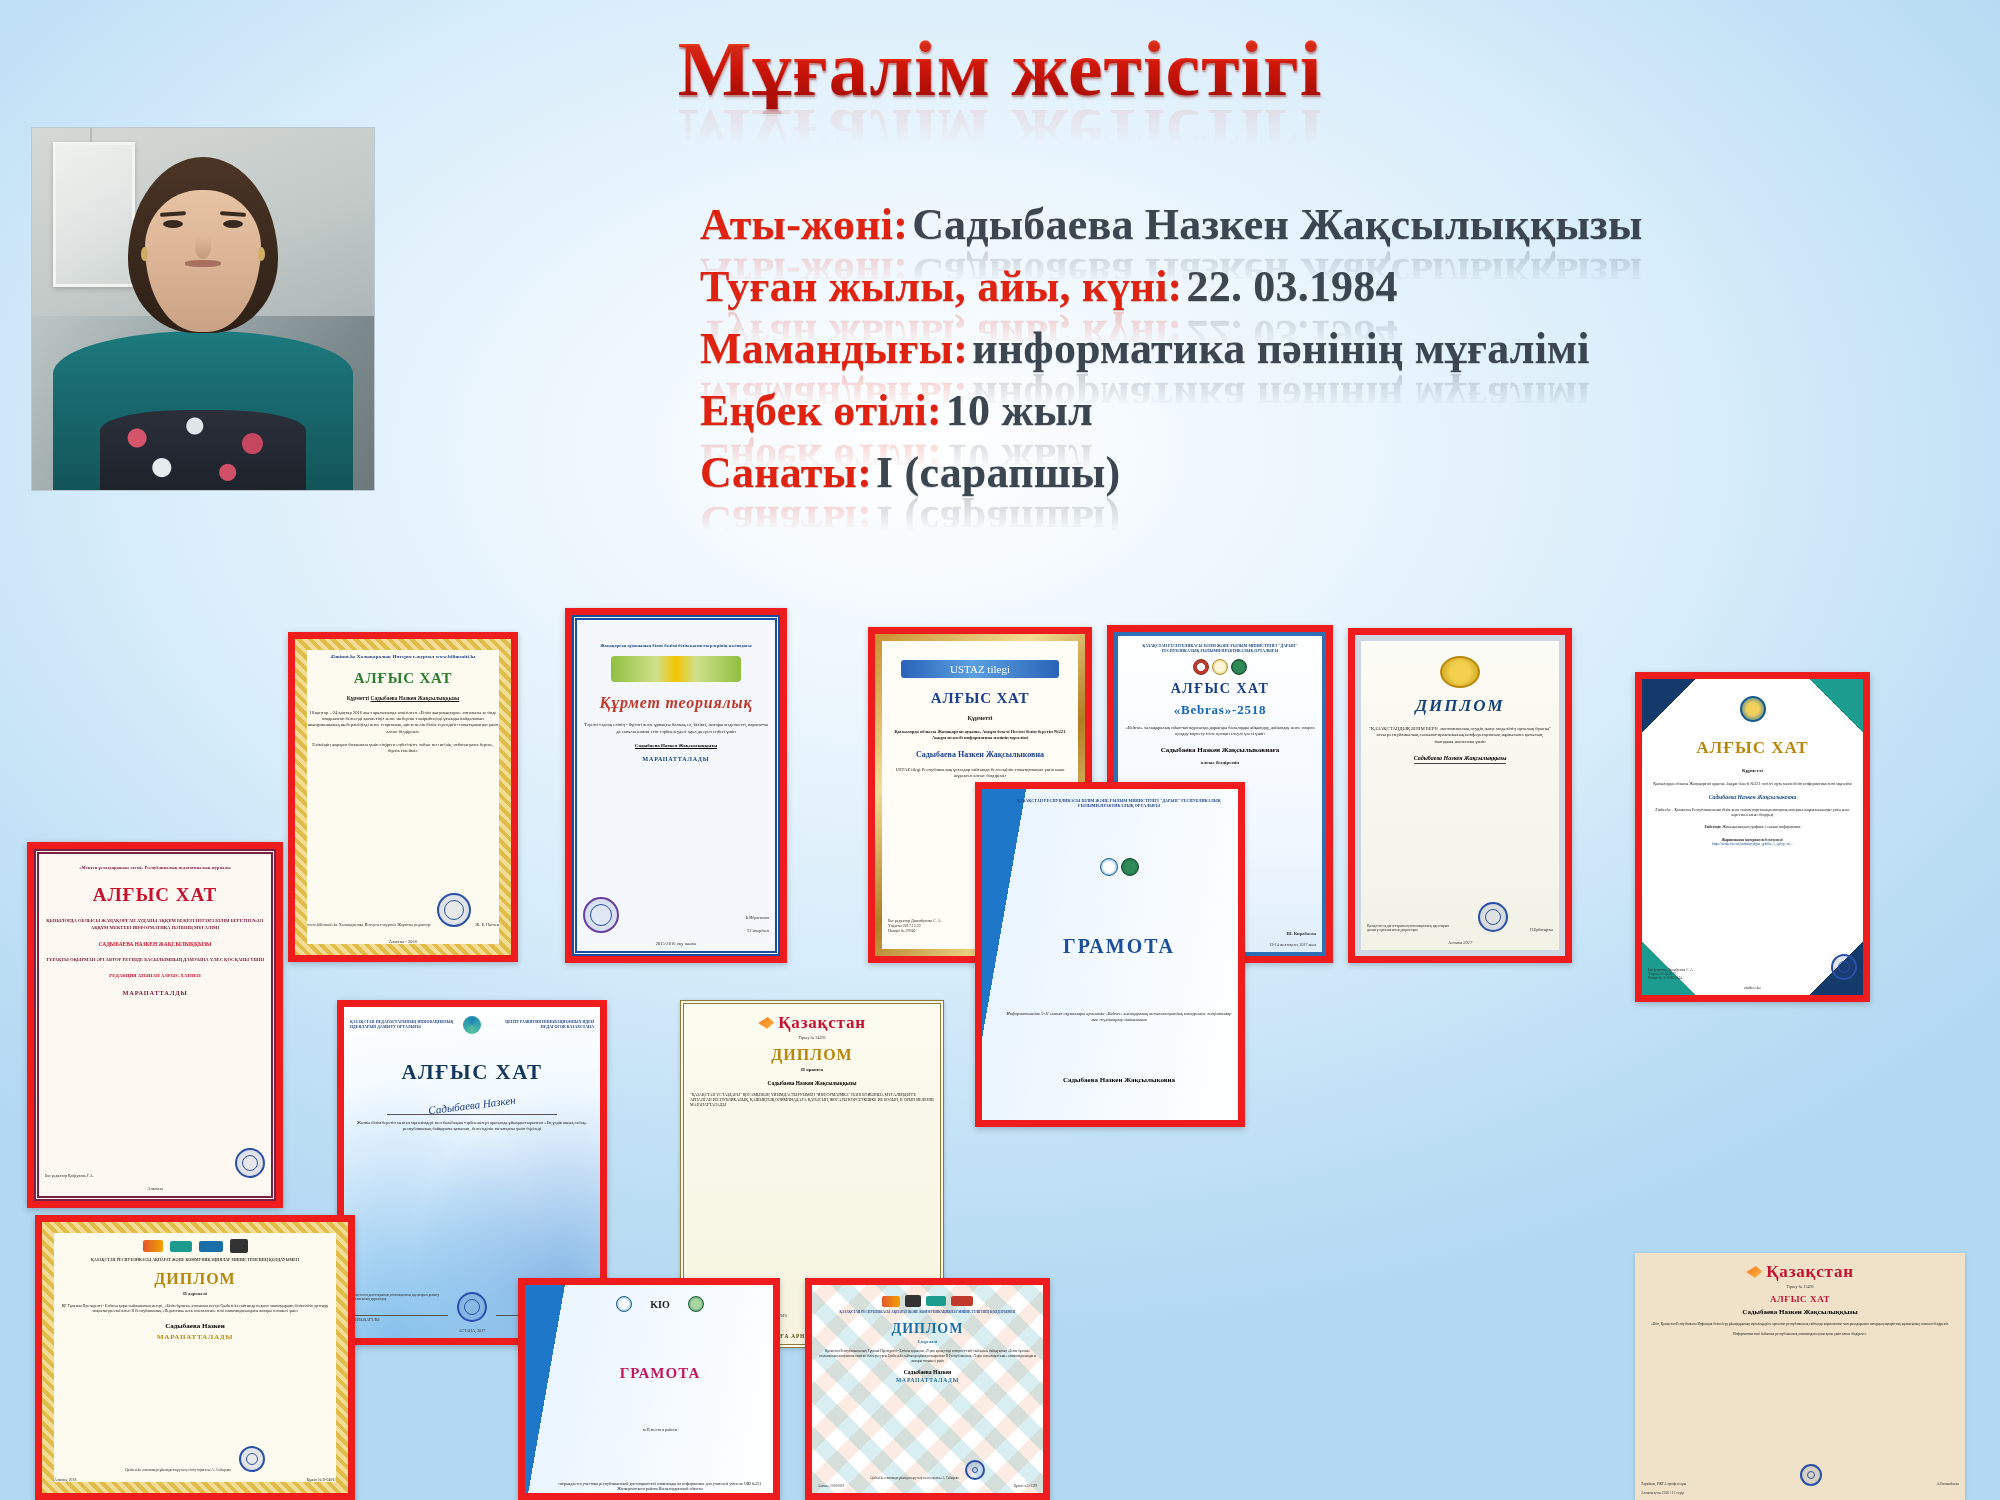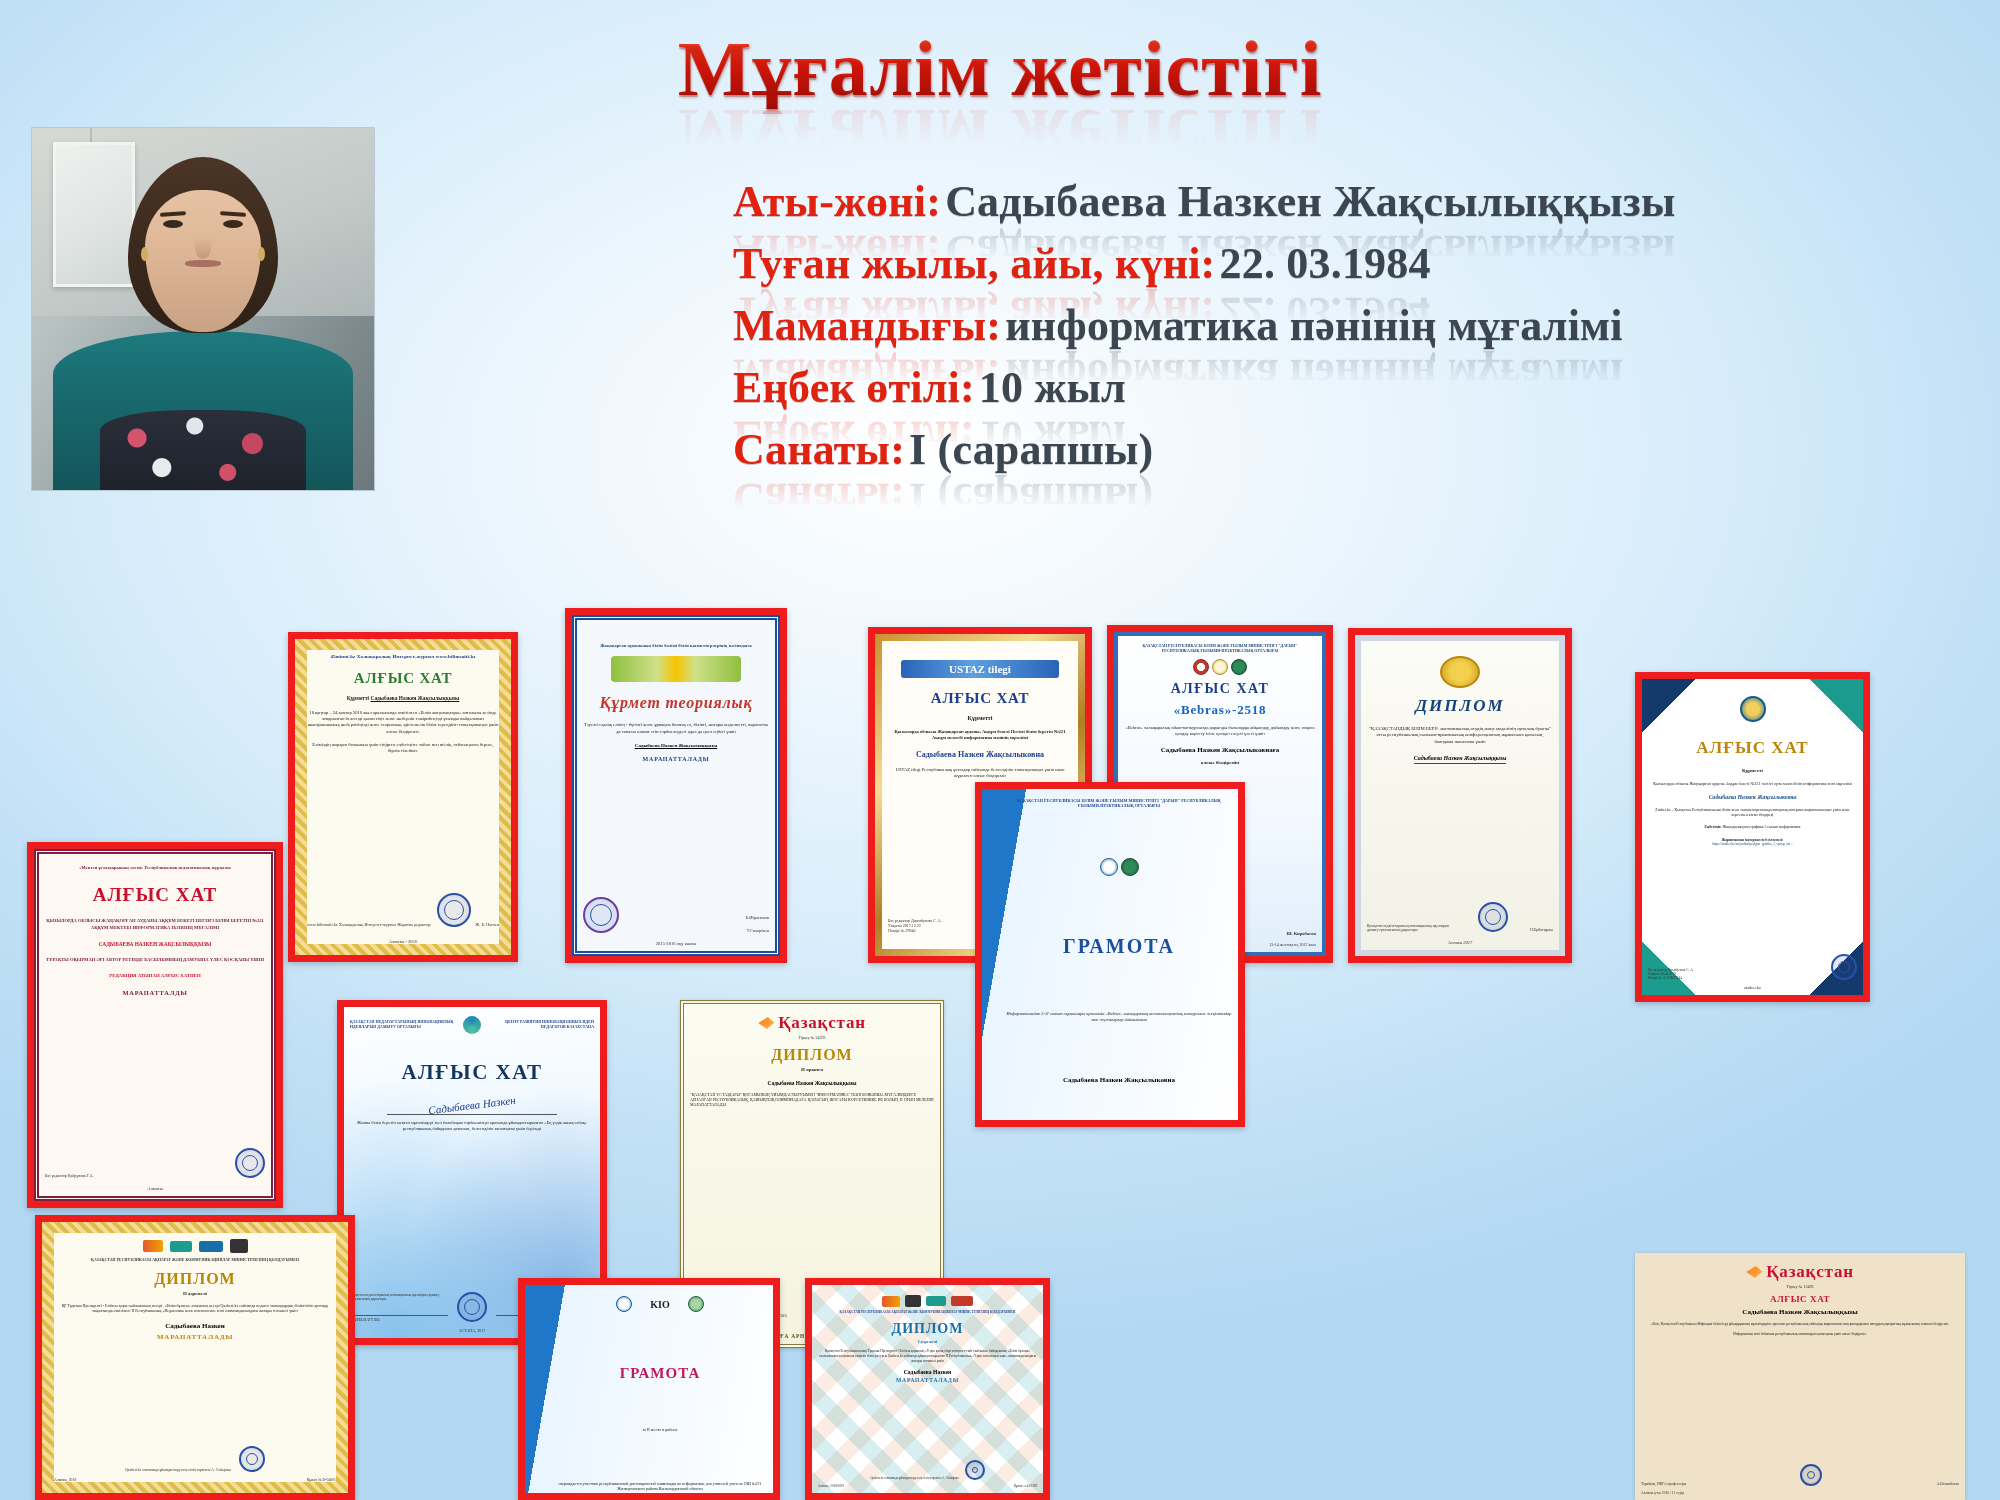--- a/index.html
+++ b/index.html
@@ -154,23 +154,22 @@
     width: 7px; height: 14px;
     background: #cfae63; border-radius: 50%;
   }
   .p-earring.l { left: 50%; margin-left: -62px; }
   .p-earring.r { left: 50%; margin-left: 55px; }
 
   
   .info {
     position: absolute;
     left: 700px;
-    top: 175px;
+    top: 198px;
     width: 1260px;
-    margin-left: 33px;
   }
   .info-row {
     position: relative;
     white-space: nowrap;
     margin-bottom: 6px;
     height: 56px;
   }
   .lbl, .val {
     font-family: "Liberation Serif", serif;
     font-weight: bold;
@@ -305,21 +304,21 @@
   .sk-redmag {
     background: #fdf8f2;
     border: 5px double #7a2040;
   }
 
   .ribbon-band {
     width: 86%; height: 18px;
     background: linear-gradient(90deg, #2a63b8, #5ba0e0 45%, #2a63b8);
     border-radius: 3px;
     display: flex; align-items: center; justify-content: center;
-    color: #fff; font-weight: bold;
+    color: #fff; font-weight: normal;
   }
   .logo-row { display: flex; gap: 3px; align-items: center; justify-content: center; }
   .logo-chip {
     width: 12px; height: 10px; border-radius: 2px; background: #2b6fc4;
   }
   .circle-logo { width: 16px; height: 16px; border-radius: 50%; }
 </style>
 </head>
 <body>
 

